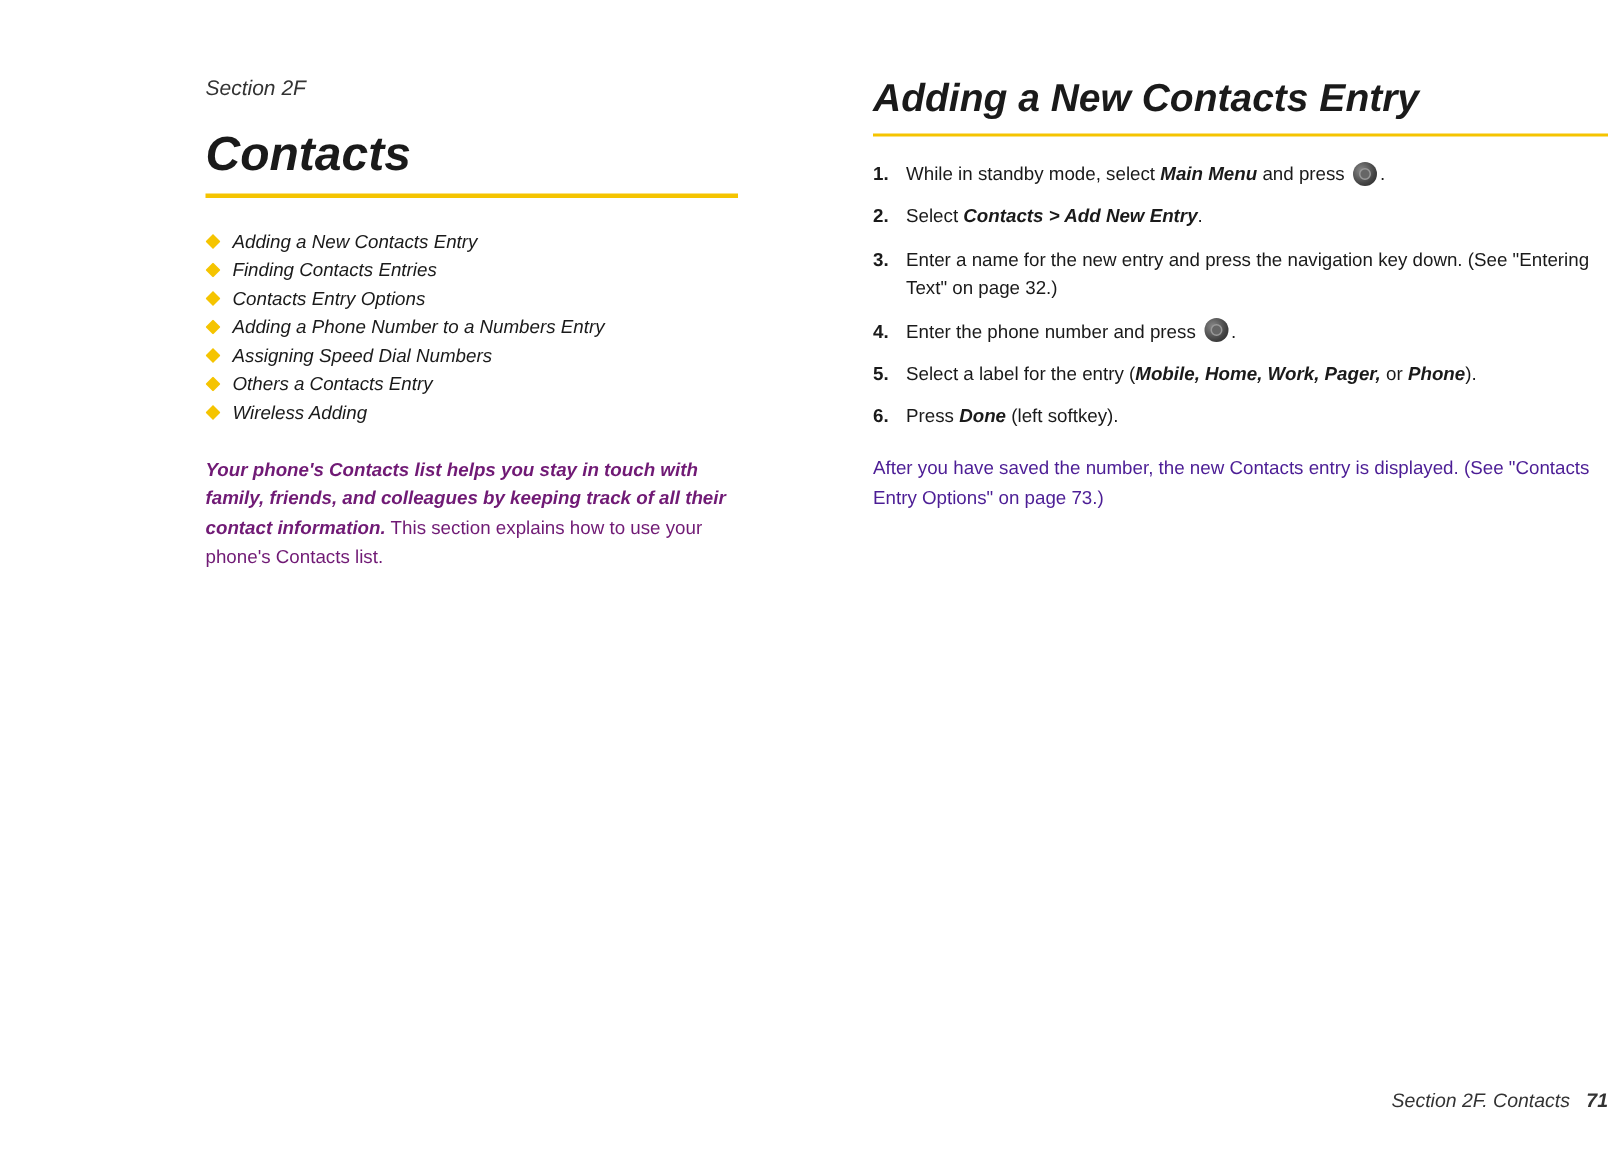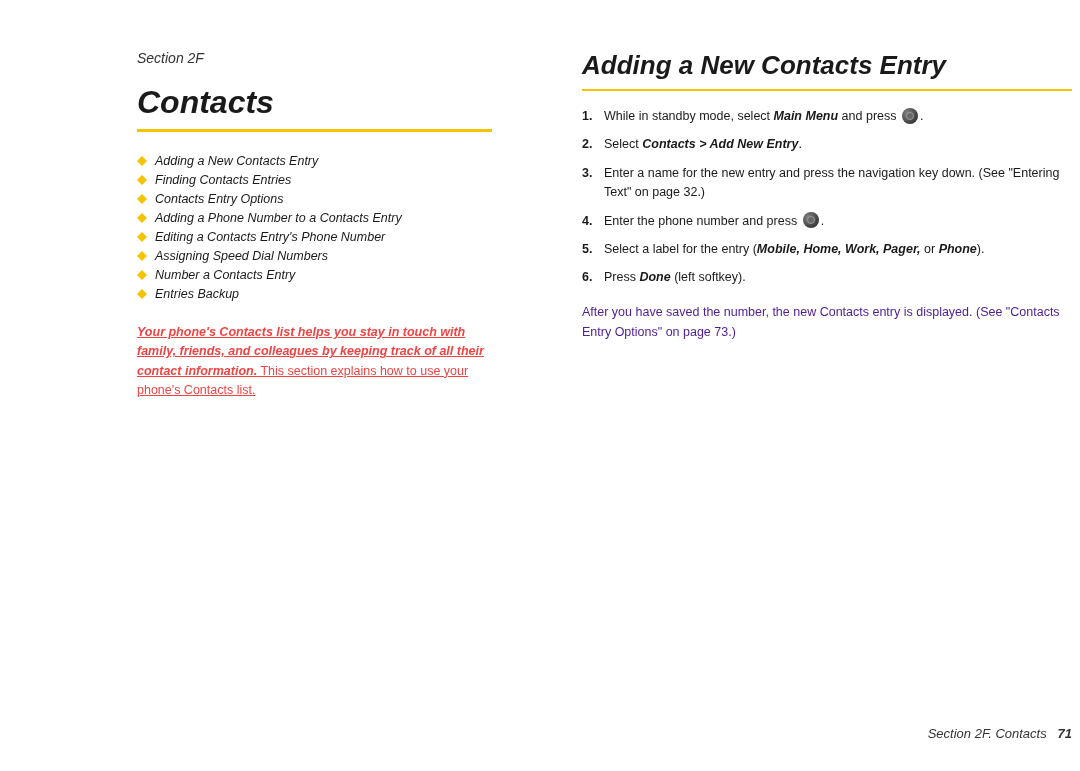--- a/index.html
+++ b/index.html
@@ -74,22 +74,21 @@
       background: #f5c400;
       clip-path: polygon(50% 0%, 100% 50%, 50% 100%, 0% 50%);
       margin-right: 8px;
       margin-top: 2px;
       flex-shrink: 0;
     }
 
     .intro-text {
       font-size: 12.5px;
       line-height: 1.55;
-      color: #ef4444;
-      text-decoration: underline;
+      color: #701a75;
     }
 
     .intro-text .bold-italic {
       font-weight: bold;
       font-style: italic;
     }
 
     
     .right-column {
       flex: 1;
@@ -239,37 +238,33 @@
         <li>
           <span class="toc-bullet"></span>
           <span>Finding Contacts Entries</span>
         </li>
         <li>
           <span class="toc-bullet"></span>
           <span>Contacts Entry Options</span>
         </li>
         <li>
           <span class="toc-bullet"></span>
-          <span>Adding a Phone Number to a Contacts Entry</span>
-        </li>
-        <li>
-          <span class="toc-bullet"></span>
-          <span>Editing a Contacts Entry's Phone Number</span>
+          <span>Adding a Phone Number to a Numbers Entry</span>
         </li>
         <li>
           <span class="toc-bullet"></span>
           <span>Assigning Speed Dial Numbers</span>
         </li>
         <li>
           <span class="toc-bullet"></span>
-          <span>Number a Contacts Entry</span>
-        </li>
-        <li>
-          <span class="toc-bullet"></span>
-          <span>Entries Backup</span>
+          <span>Others a Contacts Entry</span>
+        </li>
+        <li>
+          <span class="toc-bullet"></span>
+          <span>Wireless Adding</span>
         </li>
       </ul>
 
     <div class="intro-text">
       <span class="bold-italic">Your phone's Contacts list helps you stay in touch with family, friends, and colleagues by keeping track of all their contact information.</span><span> This section explains how to use your phone's Contacts list.</span>
     </div>
 
   </div>
 
   <div class="right-column">

